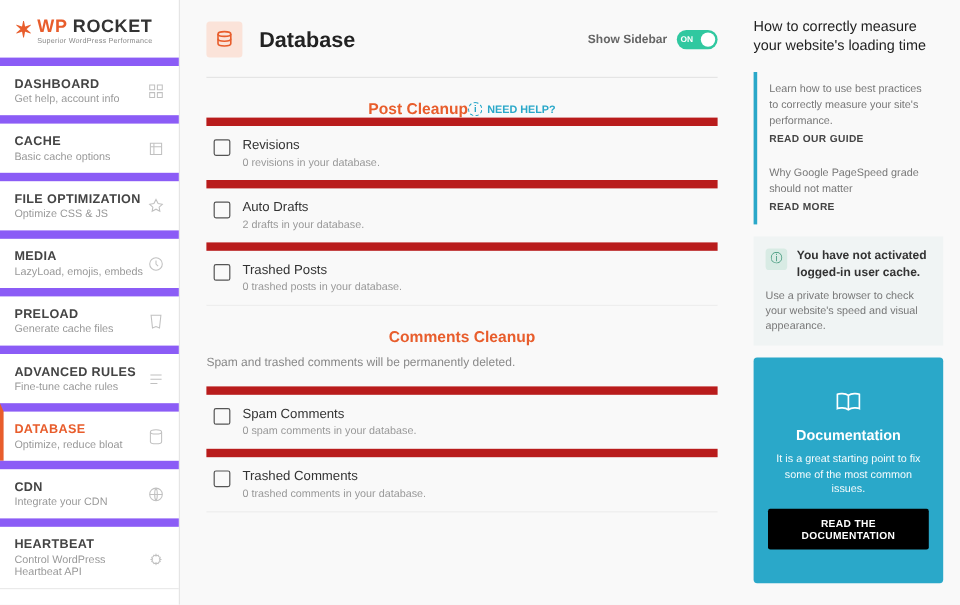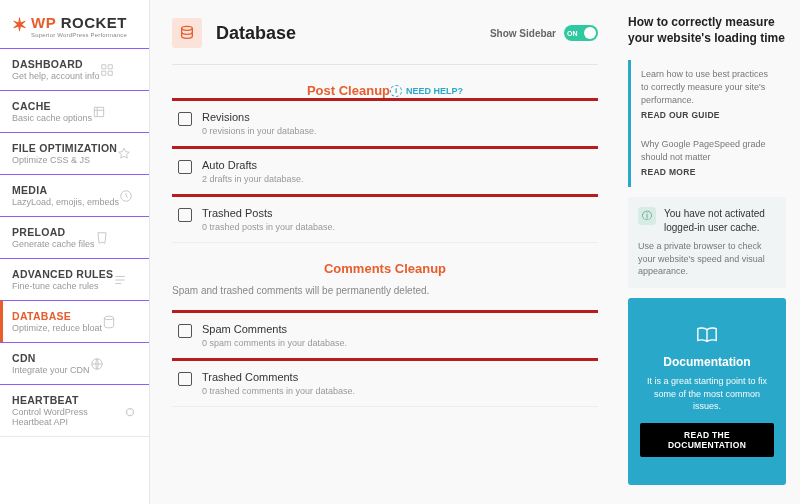--- a/index.html
+++ b/index.html
@@ -3,21 +3,21 @@
 <meta charset="utf-8">
 <style>
 *{box-sizing:border-box;margin:0;padding:0}
 body{font-family:-apple-system,Segoe UI,Arial,sans-serif;background:#f5f5f5;color:#333;font-size:12px;width:800px;height:504px;overflow:hidden;display:flex}
 .sidebar{width:150px;background:#fff;border-right:1px solid #e5e5e5;display:flex;flex-direction:column}
 .logo{padding:14px 12px 10px;display:flex;align-items:flex-start;gap:4px}
 .logo-mark{color:#e85d2c;font-size:18px;font-weight:bold}
 .logo-txt{font-size:15px;font-weight:700;letter-spacing:0.5px}
 .logo-txt .wp{color:#e85d2c}
 .logo-sub{font-size:6px;color:#888;letter-spacing:0.2px;margin-top:1px}
-.nav-item{border-top:1px solid #8b5cf6;padding:9px 12px;display:flex;align-items:center;justify-content:flex-start;cursor:pointer;position:relative}
+.nav-item{border-top:7px solid #8b5cf6;padding:9px 12px;display:flex;align-items:center;justify-content:space-between;cursor:pointer;position:relative}
 .nav-item:last-child{border-bottom:1px solid #eaeaea}
 .nav-txt{display:flex;flex-direction:column;gap:1px}
 .nav-title{font-size:10.5px;font-weight:700;color:#444;letter-spacing:0.3px}
 .nav-desc{font-size:9px;color:#999}
 .nav-item.active .nav-title{color:#e85d2c}
 .nav-item.active{border-left:3px solid #e85d2c;padding-left:9px}
 .nav-icon{width:14px;height:14px;opacity:0.3}
 .nav-icon svg{width:14px;height:14px}
 .main{flex:1;display:flex;background:#f9f9f9}
 .content{flex:1;padding:18px 22px;overflow-y:auto}
@@ -27,34 +27,34 @@
 .htitle{font-size:18px;font-weight:700;color:#222;flex:1}
 .toggle-wrap{display:flex;align-items:center;gap:8px}
 .toggle-lbl{font-size:10px;color:#666;font-weight:600}
 .toggle{width:34px;height:16px;background:#30c8a0;border-radius:10px;position:relative;display:flex;align-items:center;justify-content:flex-start;padding:0 3px;color:#fff;font-size:7px;font-weight:700}
 .toggle::after{content:"";width:12px;height:12px;background:#fff;border-radius:50%;position:absolute;right:2px}
 .section-head{display:flex;align-items:center;justify-content:center;margin-top:18px}
 .section-title{font-size:13px;font-weight:700;color:#e85d2c}
 .help{display:flex;align-items:center;gap:4px;font-size:9px;font-weight:700;color:#2aa8c9}
 .help-icon{width:12px;height:12px;border:1.5px dashed #2aa8c9;border-radius:50%;display:flex;align-items:center;justify-content:center;font-size:8px}
 .section-desc{font-size:10px;color:#888;margin:8px 0 12px;line-height:1.4}
-.opt{border-top:3px solid #b91c1c;padding:10px 6px;display:flex;gap:10px}
+.opt{border-top:7px solid #b91c1c;padding:10px 6px;display:flex;gap:10px}
 .opt:last-child{border-bottom:1px solid #eee}
 .chk{width:14px;height:14px;border:1.5px solid #555;border-radius:2px;flex-shrink:0;margin-top:1px}
 .opt-body{display:flex;flex-direction:column;gap:3px}
 .opt-title{font-size:11px;color:#333}
 .opt-sub{font-size:9px;color:#999}
 .right{width:180px;padding:14px 14px 14px 8px;display:flex;flex-direction:column;gap:10px}
-.rtitle{font-size:12px;font-weight:700;color:#222;line-height:1.35;margin-bottom:4px}
+.rtitle{font-size:12px;font-weight:400;color:#222;line-height:1.35;margin-bottom:4px}
 .rcard{border-left:3px solid #2aa8c9;padding:8px 10px;font-size:9px;color:#777;line-height:1.4}
 .rcard .link{color:#444;font-weight:700;font-size:8.5px;letter-spacing:0.3px;margin-top:4px;display:block}
 .rinfo{background:#f0f4f4;padding:10px;font-size:9px;color:#777;line-height:1.4}
 .rinfo-head{display:flex;gap:8px;align-items:flex-start;margin-bottom:5px}
 .rinfo-icon{width:18px;height:18px;background:#d8ebe4;border-radius:3px;display:flex;align-items:center;justify-content:center;color:#3a9476;font-size:10px;flex-shrink:0}
-.rinfo-title{font-size:10px;font-weight:400;color:#333}
+.rinfo-title{font-size:10px;font-weight:700;color:#333}
 .rdoc{background:#2aa8c9;color:#fff;padding:28px 12px;text-align:center;border-radius:3px}
 .rdoc-icon{font-size:20px;margin-bottom:6px}
 .rdoc-title{font-size:12px;font-weight:700;margin-bottom:6px}
 .rdoc-txt{font-size:9px;line-height:1.4;margin-bottom:10px;opacity:0.95}
 .rdoc-btn{background:#000000;padding:7px 10px;font-size:8.5px;font-weight:700;letter-spacing:0.3px;border-radius:2px;display:inline-block}
 </style>
 </head>
 <body>
 
 <div class="sidebar">

